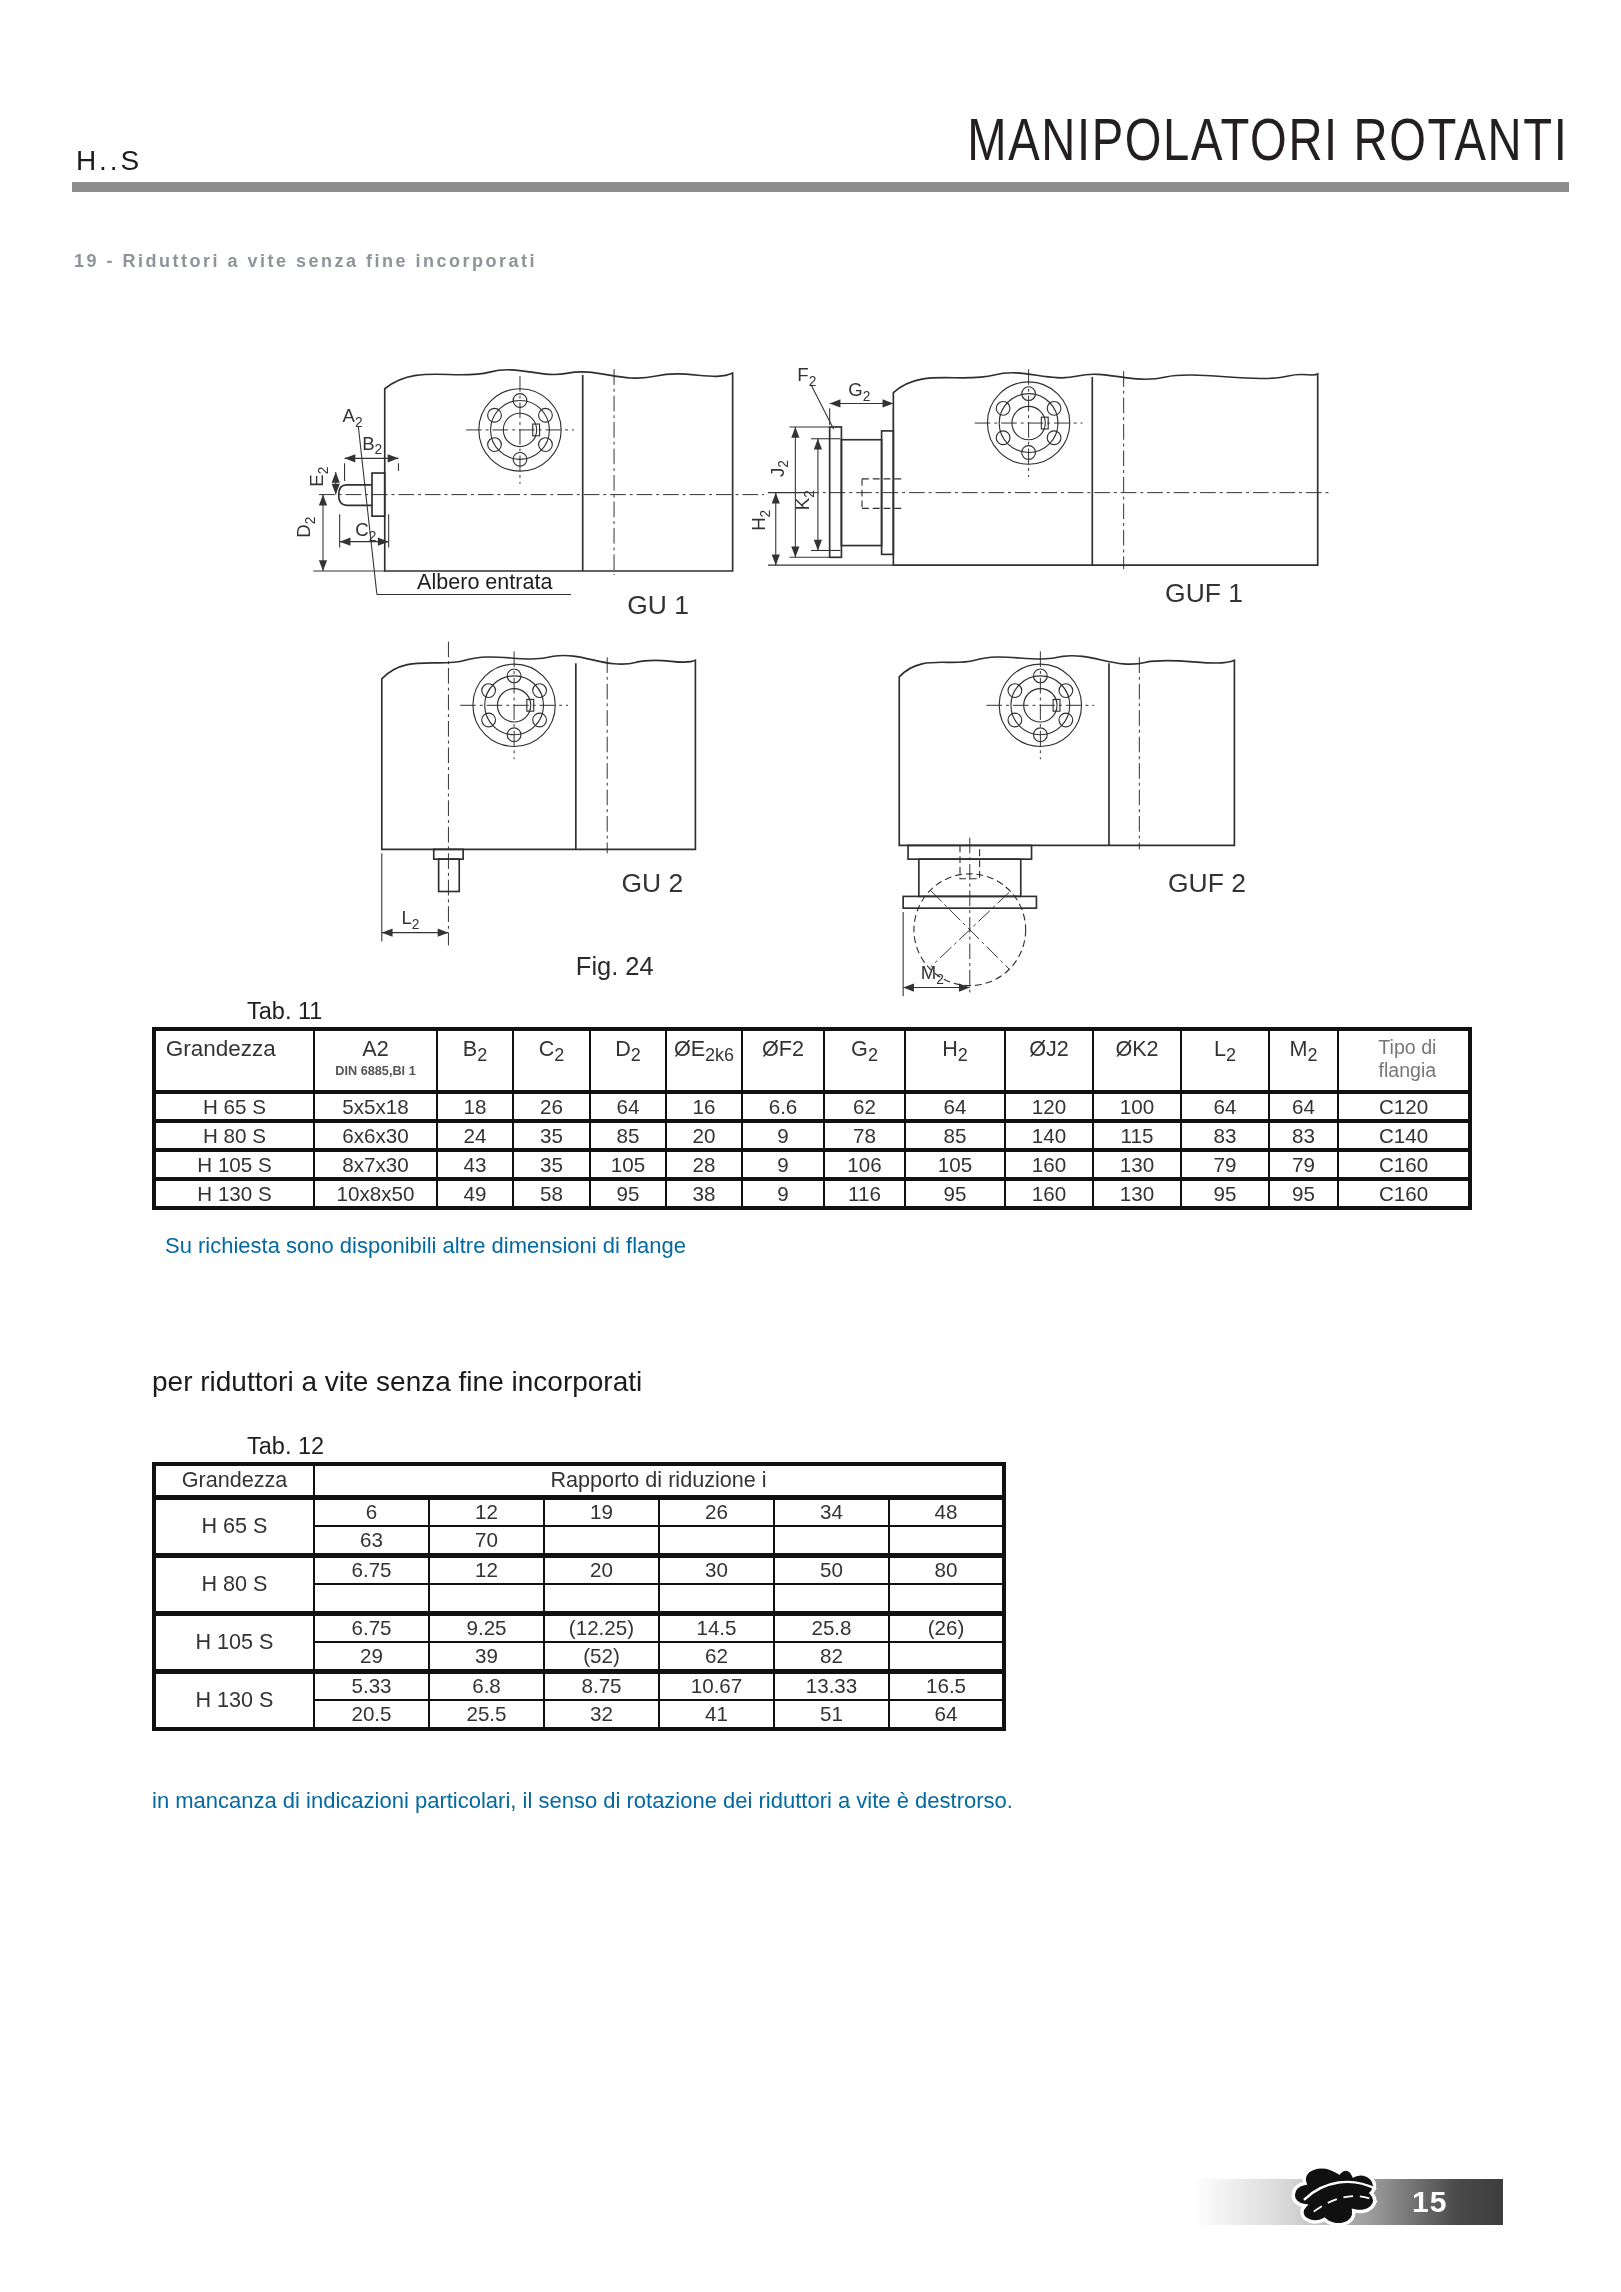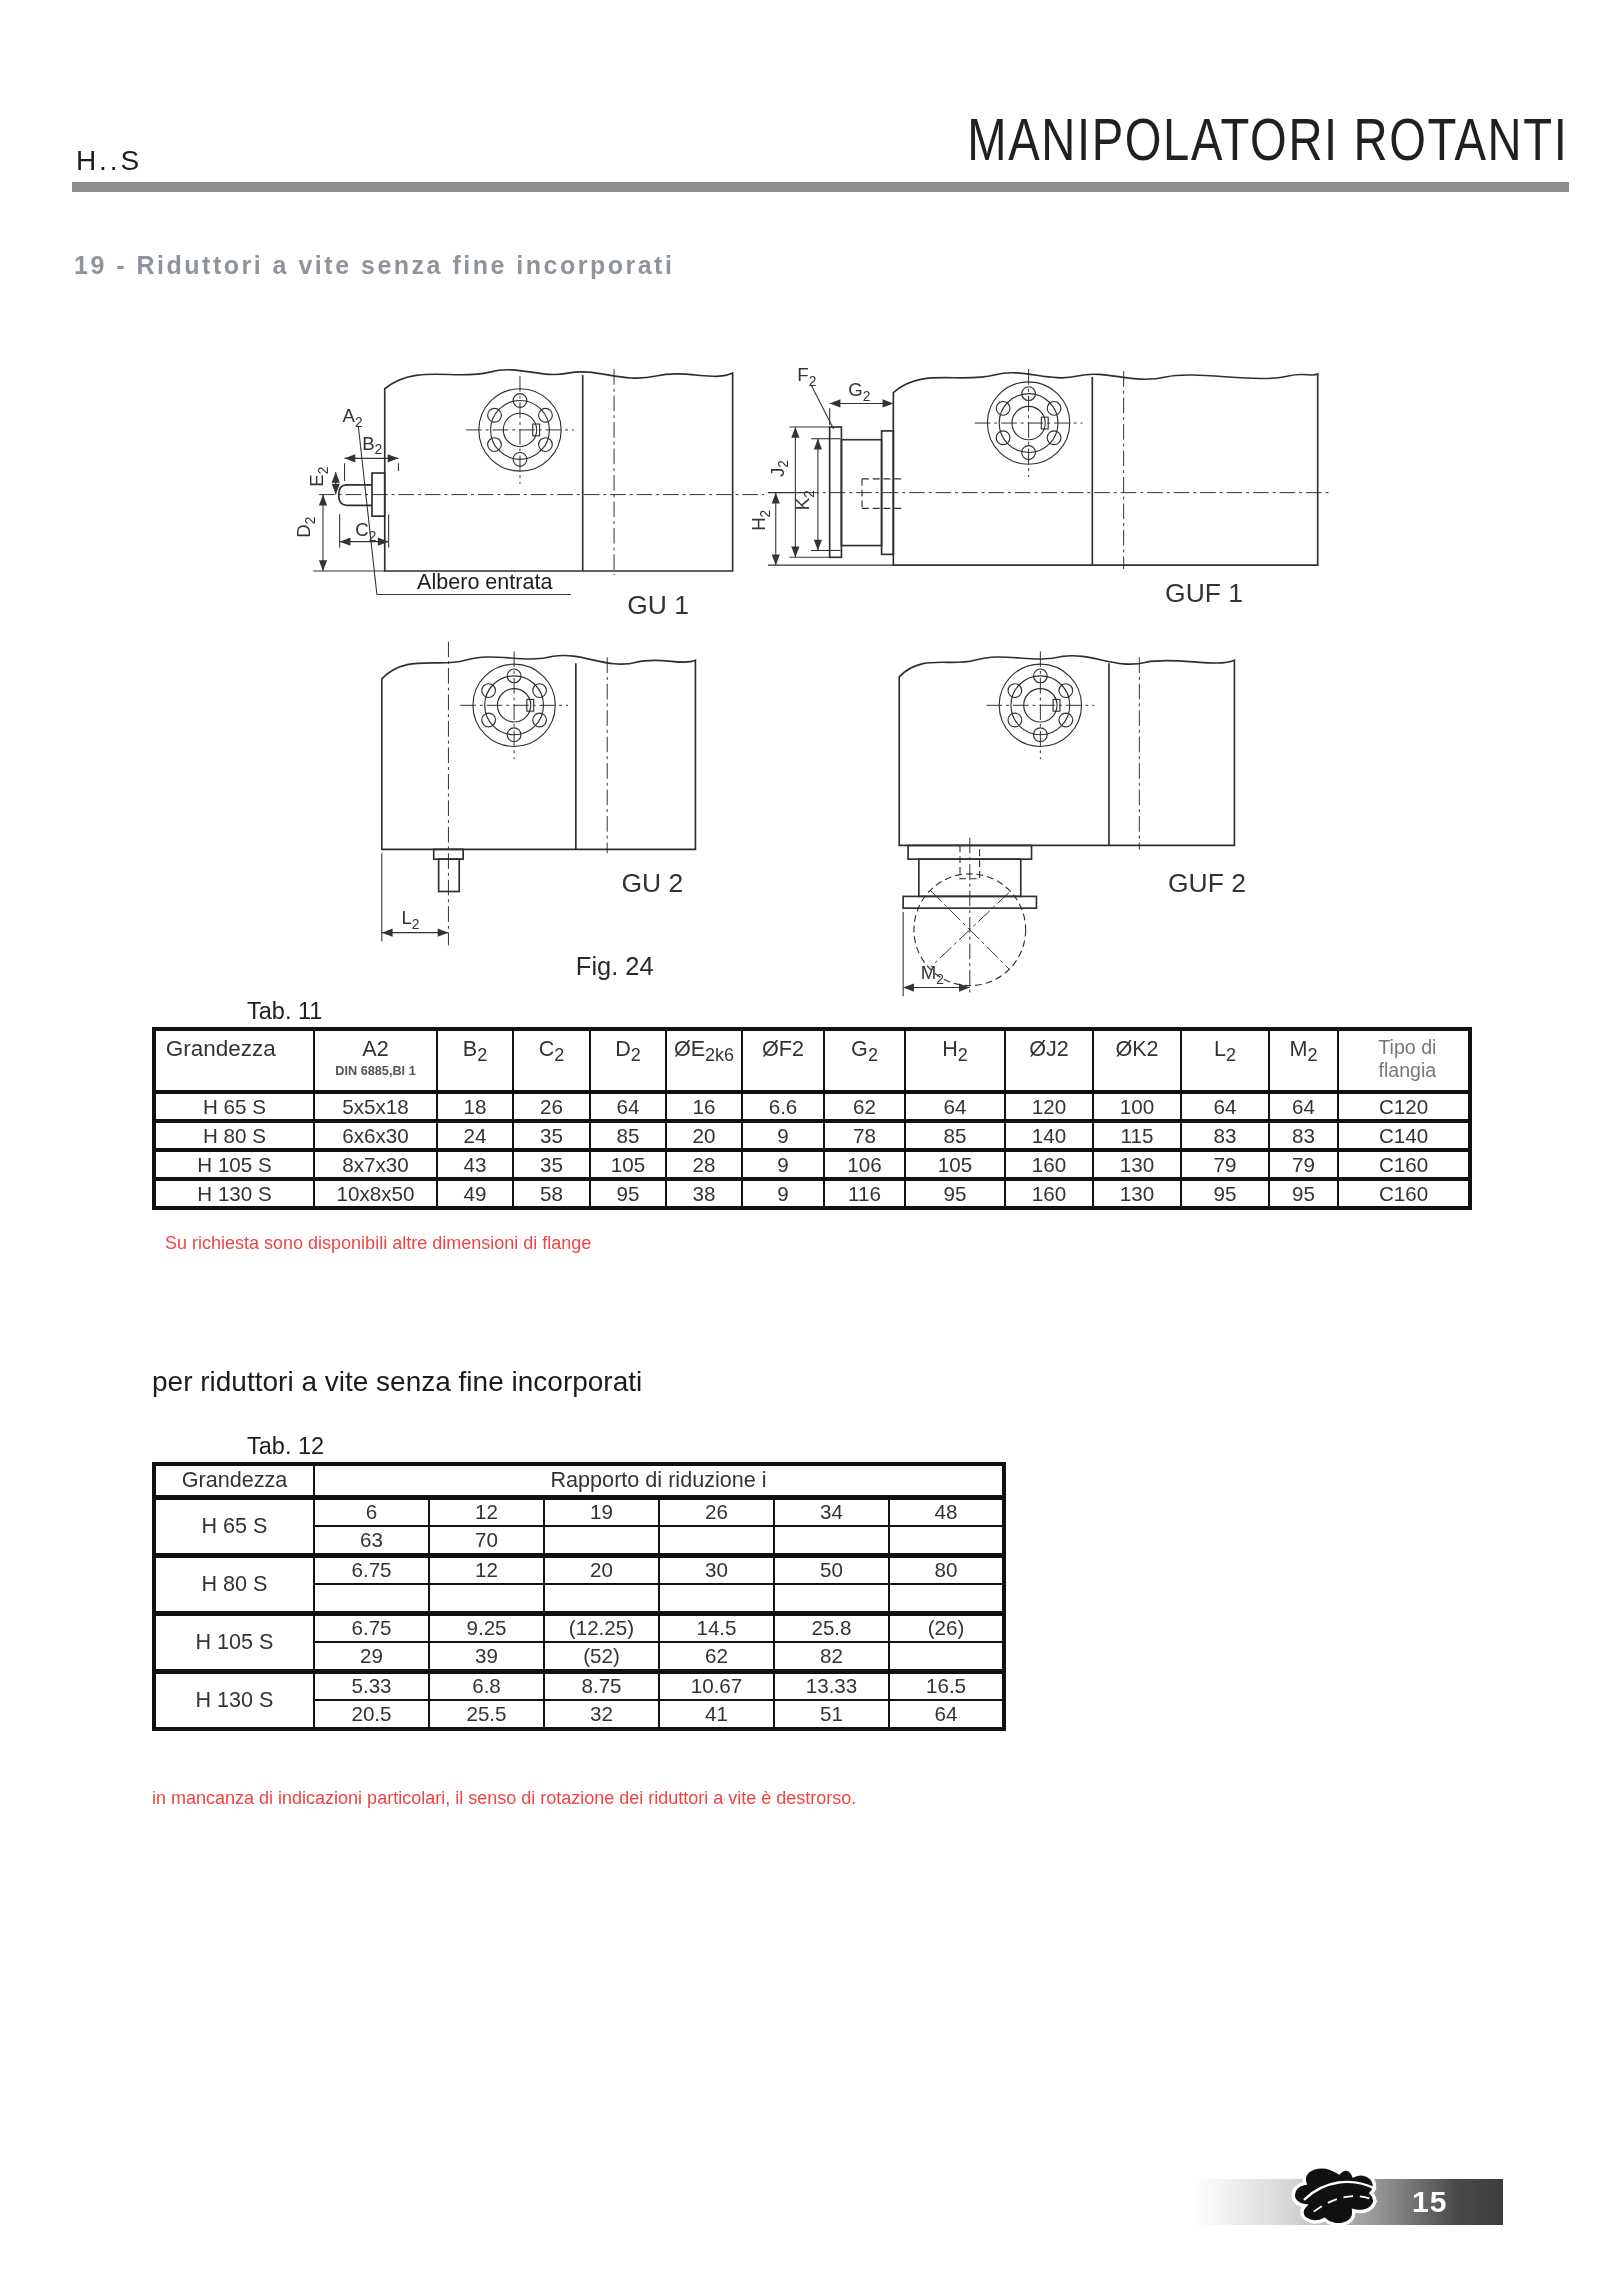--- a/index.html
+++ b/index.html
@@ -5,21 +5,21 @@
   html,body{margin:0;padding:0;background:#e8e8e8;}
   .page{position:relative;width:1621px;height:2293px;background:#ffffff;margin:0 auto;
         font-family:"Liberation Sans",sans-serif;color:#222;overflow:hidden;}
   
   .brand-code{position:absolute;left:76px;top:145px;font-size:28px;font-weight:400;
               letter-spacing:2.9px;color:#1c1c1c;text-align:center;}
   .page-title{position:absolute;right:53px;top:106px;font-size:59px;font-weight:500;
               color:#231f20;letter-spacing:2px;white-space:nowrap;
               transform:scaleX(0.80);transform-origin:100% 50%;}
   .header-rule{position:absolute;left:72px;top:182px;width:1497px;height:9.8px;background:#8d8d8d;}
-  .section-title{position:absolute;left:74px;top:251px;font-size:25px;font-weight:bold;
+  .section-title{position:absolute;left:74px;top:251px;font-size:18px;font-weight:bold;
                  color:#8f939a;letter-spacing:2.5px;}
   
   .figure-wrap{position:absolute;left:176px;top:328px;width:1274px;height:686px;}
   .bl{fill:none;stroke:#2f2f2f;stroke-width:1.7;}
   .t{stroke-width:1.15;}
   .cl{fill:none;stroke:#2f2f2f;stroke-width:1;stroke-dasharray:16 4 3 4;}
   .hid{stroke-dasharray:7 4;}
   .dl{fill:none;stroke:#333;stroke-width:1.1;}
   text{stroke:none;fill:#333;}
   text.dim{font-size:19px;}
@@ -36,21 +36,21 @@
   #tab11 th,#tab11 td{border:2.9px solid #111;border-top-width:4.9px;border-bottom-width:4.9px;
                       text-align:center;padding:0;overflow:hidden;}
   #tab11 thead tr{height:63px;}
   #tab11 tbody tr{height:29px;}
   #tab11 th{vertical-align:top;padding-top:4.9px;font-weight:400;font-size:21.6px;color:#333;}
   #tab11 th.grand{text-align:left;padding-left:9.8px;font-size:22.5px;}
   #tab11 th.flangia{color:#777;text-align:center;padding-left:7.8px;font-size:19.6px;font-weight:400;}
   #tab11 th .hnote{display:block;font-size:12.7px;color:#555;margin-top:2px;font-weight:bold;}
   #tab11 td{font-size:20.6px;color:#333;}
   
-  .note-text{position:absolute;font-size:18px;color:#ef4444;}
+  .note-text{position:absolute;font-size:22px;color:#0369a1;}
   #note-flange{left:165px;top:1233px;}
   #note-rotation{left:152px;top:1788px;}
   .sub-section-title{position:absolute;left:152px;top:1298px;font-size:24.5px;font-weight:bold;
                      color:#9a9da3;letter-spacing:2.5px;}
   .sub-section-sub{position:absolute;left:152px;top:1366px;font-size:28px;color:#1b1b1b;}
   #tab12{position:absolute;left:152px;top:1462px;width:848px;border:4.9px solid #111;}
   #tab12 th,#tab12 td{border:2.9px solid #111;text-align:center;padding:0;overflow:hidden;
                       font-size:20.6px;color:#333;}
   #tab12 thead tr{height:33px;}
   #tab12 tbody tr{height:29px;}

